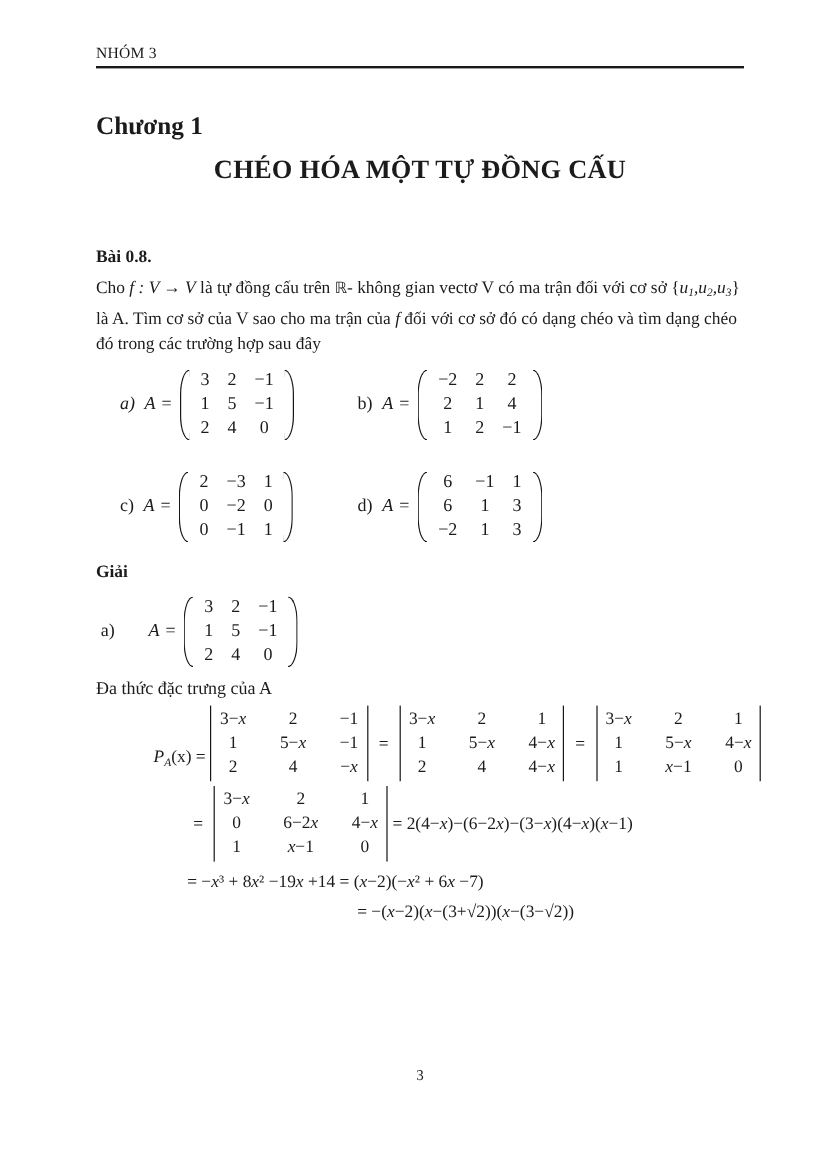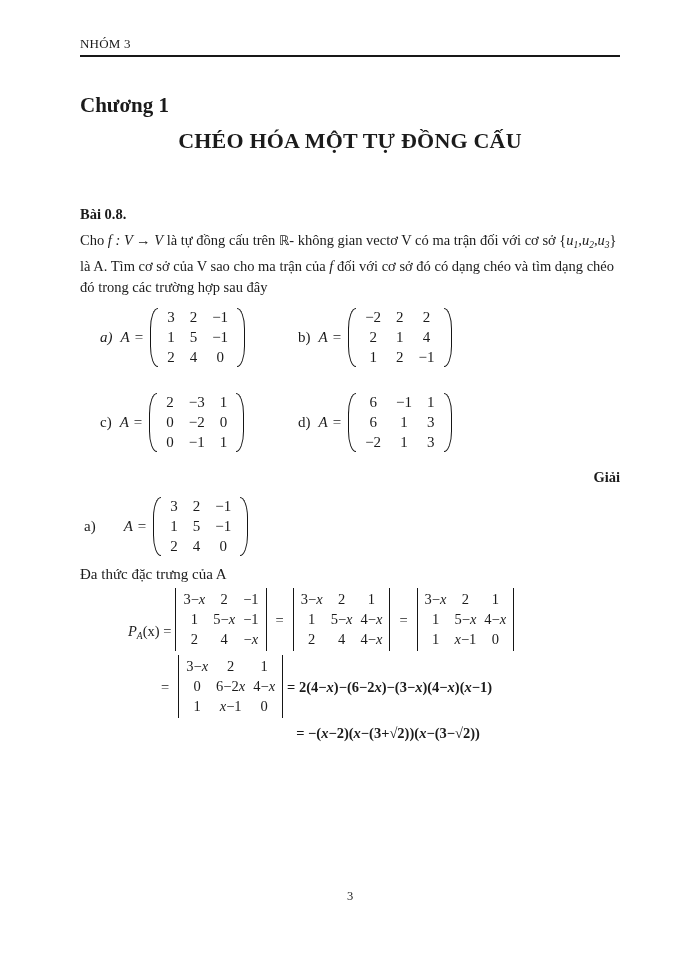--- a/index.html
+++ b/index.html
@@ -34,36 +34,36 @@
   .paren{width:7px;margin:1px 0;}
   .paren.l{border-left:1.6px solid #161616;border-top:1.6px solid #161616;border-bottom:1.6px solid #161616;
            border-right:none;border-radius:11px 0 0 11px / 48% 0 0 48%;margin-right:2px;}
   .paren.r{border-right:1.6px solid #161616;border-top:1.6px solid #161616;border-bottom:1.6px solid #161616;
            border-left:none;border-radius:0 11px 11px 0 / 0 48% 48% 0;margin-left:2px;}
   .m3{display:grid;grid-template-columns:repeat(3,auto);column-gap:15px;row-gap:3px;
       justify-items:center;align-items:center;padding:2px 7px;line-height:17px;}
   .m3 i{font-style:italic;}
 
   
-  .giai{margin-top:16px;text-align:right;font-size:14.5px;font-weight:bold;}
+  .giai{margin-top:16px;text-align:left;font-size:14.5px;font-weight:bold;}
   .restate{display:flex;align-items:center;margin-top:10px;font-size:15px;}
   .restate .clabel{margin-left:4px;margin-right:28px;}
   .charpoly{margin-top:9px;font-size:15px;}
 
   .eqline{display:flex;align-items:center;font-size:14.5px;line-height:20px;}
   .eqline.l1{margin-top:5px;margin-left:48px;}
   .eqline.l2{margin-top:4px;margin-left:76px;}
   .eqline.l3{margin-top:7px;margin-left:76px;}
   .eqline.l4{margin-top:5px;margin-left:76px;justify-content:center;}
   .det{display:inline-flex;align-items:center;border-left:1.6px solid #161616;border-right:1.6px solid #161616;
        padding:1px 2px;margin:0 4px;}
-  .det .m3{column-gap:8px;padding:2px 5px;}
+  .det .m3{column-gap:28px;padding:2px 5px;}
   .pa{white-space:nowrap;margin-top:28px;}
   .pa .sub{font-size:9.5px;font-style:italic;vertical-align:-3px;}
-  .mtext{white-space:nowrap;font-weight:bold;}
+  .mtext{white-space:nowrap;}
   .mtext i{font-style:italic;}
 
   .pageno{position:absolute;left:0;right:0;bottom:56px;text-align:center;font-size:12.5px;}
 </style>
 </head>
 <body>
 
 <div class="page">
 
   <header class="hdr">
@@ -243,20 +243,23 @@
           <span>6−2<i>x</i></span>
           <span>4−<i>x</i></span>
           <span>1</span>
           <span><i>x</i>−1</span>
           <span>0</span>
         </span>
       </span>
     <span class="mtext">= 2(4−<i>x</i>)−(6−2<i>x</i>)−(3−<i>x</i>)(4−<i>x</i>)(<i>x</i>−1)</span>
   </div>
 
+  <div class="eqline l3">
+    <span class="mtext">= −<i>x</i>³ + 8<i>x</i>² −19<i>x</i> +14 = (<i>x</i>−2)(−<i>x</i>² + 6<i>x</i> −7)</span>
+  </div>
 
   <div class="eqline l4">
     <span class="mtext">= −(<i>x</i>−2)(<i>x</i>−(3+√2))(<i>x</i>−(3−√2))</span>
   </div>
 
   <div class="pageno">3</div>
 
 </div>
 
 </body></html>

